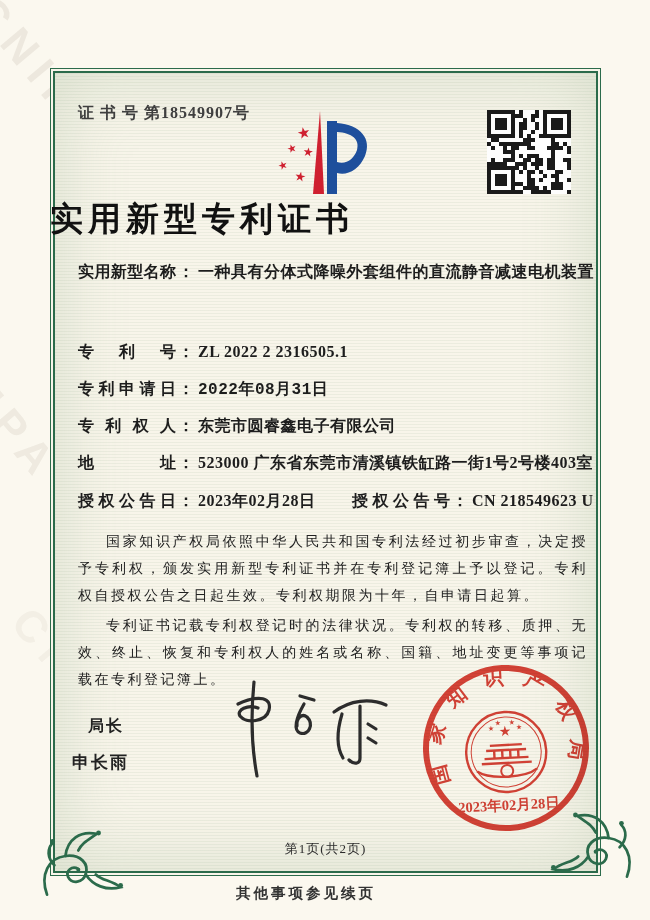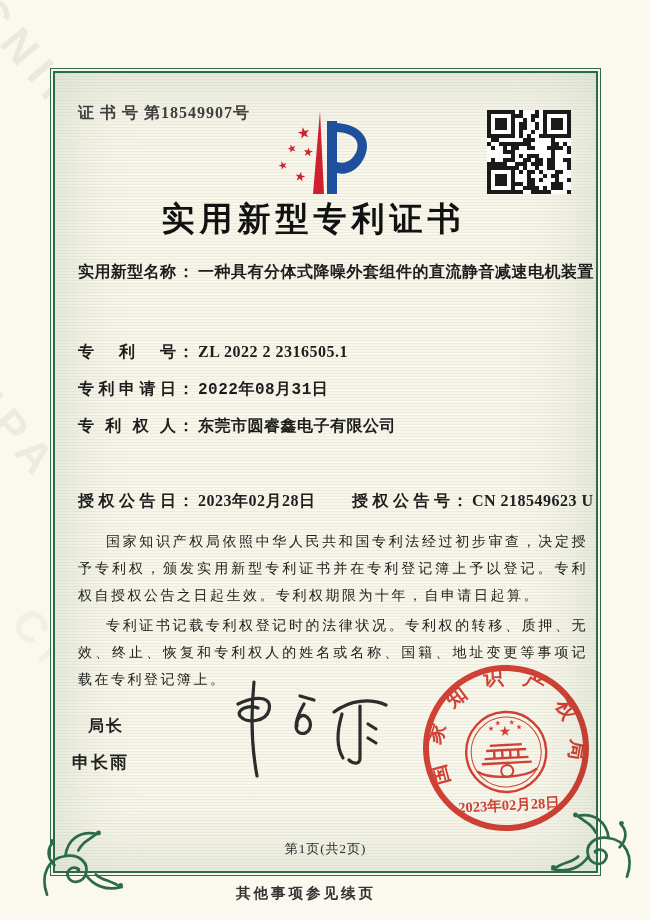--- a/index.html
+++ b/index.html
@@ -25,21 +25,21 @@
       repeating-linear-gradient(to bottom, rgba(110,145,110,0.09) 0 1px, rgba(0,0,0,0) 1px 3px);
     box-shadow: inset 0 0 70px rgba(140,168,132,0.30);
   }
   .cert-no {
     position:absolute; left:78px; top:103px; font-size:16px;
     color:#3f3f3f; letter-spacing:1px; font-weight:600;
   }
   .logo { position:absolute; left:262px; top:106px; width:115px; height:94px; }
   .qr { position:absolute; left:487px; top:110px; width:84px; height:84px; background:#fdfdfd; }
   .title {
-    position:absolute; left:50px; top:197px; width:527px; text-align:center;
+    position:absolute; left:50px; top:197px; width:527px; text-align:left;
     font-size:33px; font-weight:bold; color:#111; letter-spacing:5px;
   }
   .field-row { position:absolute; left:78px; font-size:16px; color:#1d1d1d; font-weight:bold; white-space:nowrap; }
   .flabel { display:inline-block; width:98px; text-align:justify; text-align-last:justify; }
   .colon { display:inline-block; margin:0 4px 0 2px; }
   .fvalue { letter-spacing:0.5px; }
   .grant-pair { position:absolute; left:274px; top:0; }
   .paras {
     position:absolute; left:78px; top:528px; width:510px;
     font-size:14px; color:#222; line-height:27px; letter-spacing:2.5px;
@@ -266,20 +266,23 @@
   </div>
   <div class="field-row" style="top:342px;">
     <span class="flabel">专利号</span><span class="colon">：</span><span class="fvalue">ZL 2022 2 2316505.1</span>
   </div>
   <div class="field-row" style="top:379px;font-family:Liberation Mono, monospace;">
     <span class="flabel">专利申请日</span><span class="colon">：</span><span class="fvalue">2022年08月31日</span>
   </div>
   <div class="field-row" style="top:416px;">
     <span class="flabel">专利权人</span><span class="colon">：</span><span class="fvalue">东莞市圆睿鑫电子有限公司</span>
   </div>
+  <div class="field-row" style="top:453px;">
+    <span class="flabel">地址</span><span class="colon">：</span><span class="fvalue">523000 广东省东莞市清溪镇铁缸路一街1号2号楼403室</span>
+  </div>
   <div class="field-row" style="top:491px;">
     <span class="flabel">授权公告日</span><span class="colon">：</span><span class="fvalue">2023年02月28日</span>
     <span class="grant-pair">
       <span class="flabel">授权公告号</span><span class="colon">：</span><span class="fvalue">CN 218549623 U</span>
     </span>
   </div>
 
   <div class="paras">
     <p>国家知识产权局依照中华人民共和国专利法经过初步审查，决定授予专利权，颁发实用新型专利证书并在专利登记簿上予以登记。专利权自授权公告之日起生效。专利权期限为十年，自申请日起算。</p>
     <p>专利证书记载专利权登记时的法律状况。专利权的转移、质押、无效、终止、恢复和专利权人的姓名或名称、国籍、地址变更等事项记载在专利登记簿上。</p>

